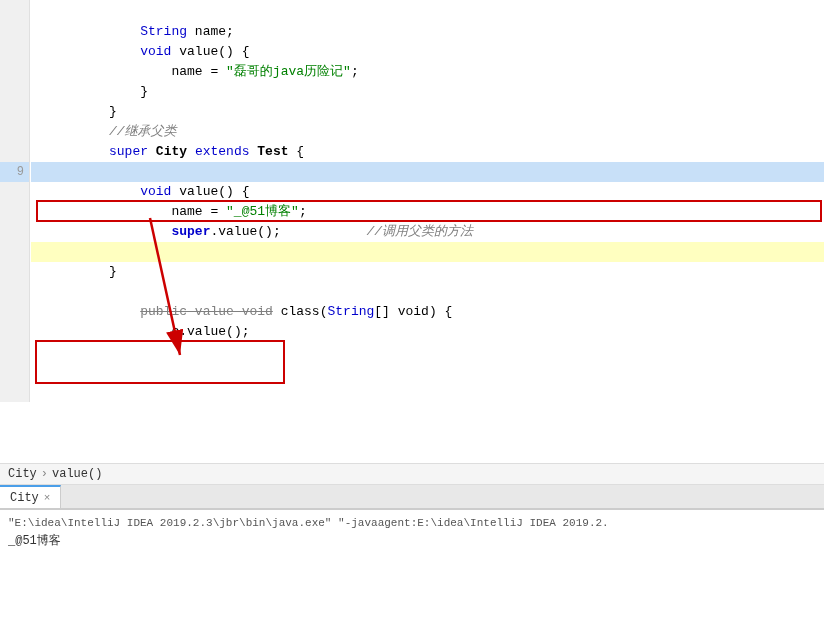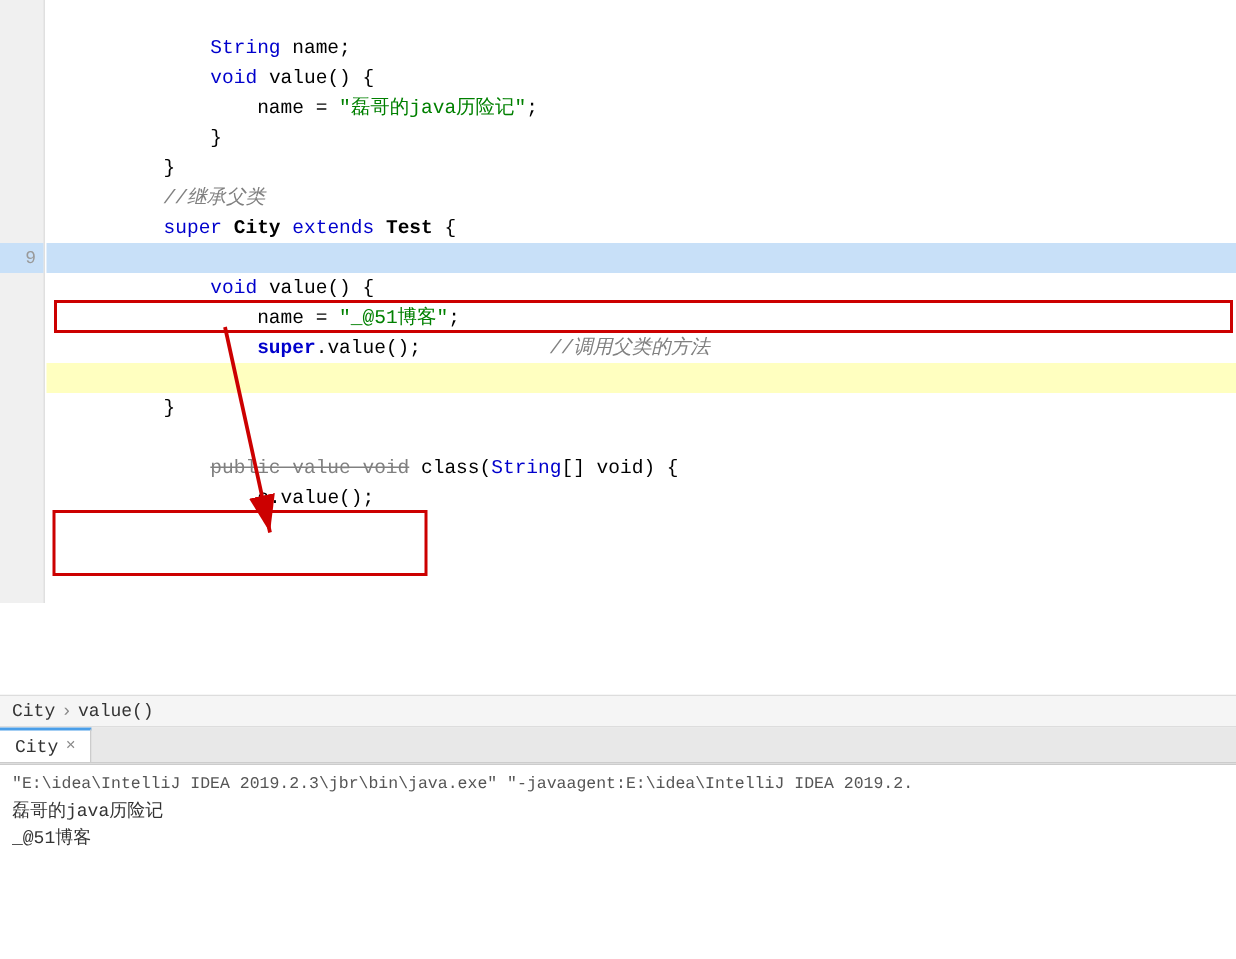--- a/index.html
+++ b/index.html
@@ -303,16 +303,15 @@
 <div class="tab-bar">
   <div class="tab active">
     <span>City</span>
     <span class="tab-close">×</span>
   </div>
 </div>
 
 <div class="terminal-area">
   <div class="terminal-content">
     <div class="terminal-line terminal-cmd">"E:\idea\IntelliJ IDEA 2019.2.3\jbr\bin\java.exe" "-javaagent:E:\idea\IntelliJ IDEA 2019.2.</div>
-    <div class="terminal-line">磊哥的java历险记</div>
     <div class="terminal-line">_@51博客</div>
   </div>
 </div>
 
 </body></html>

